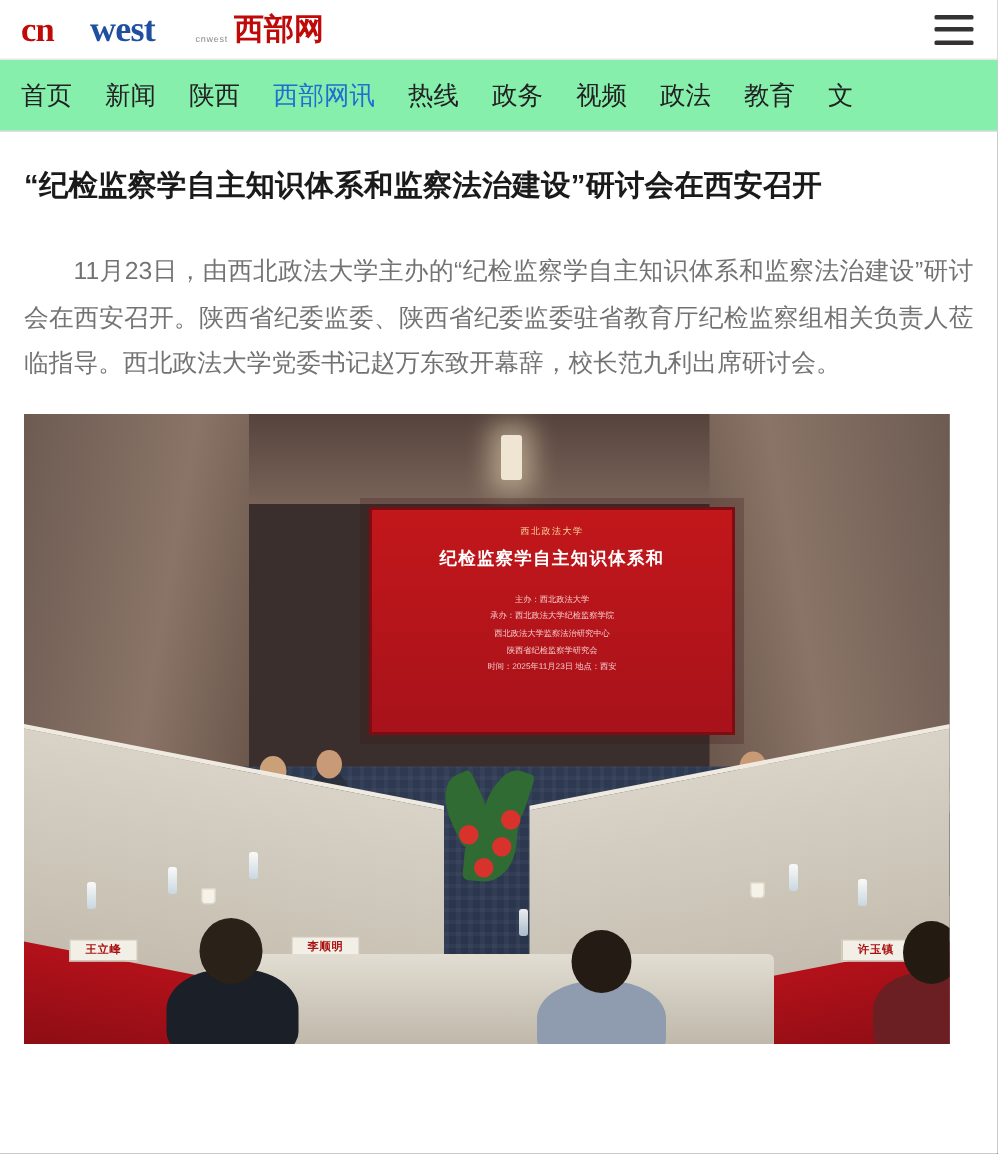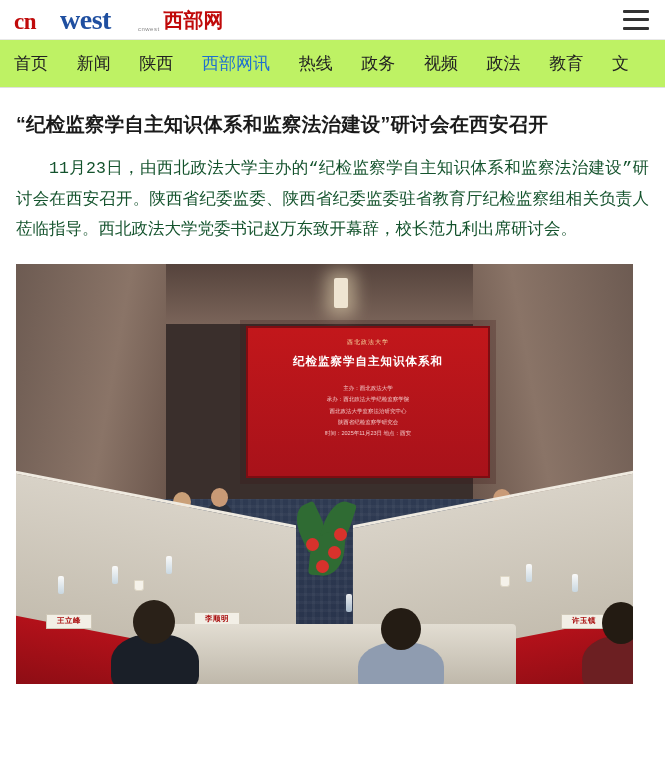--- a/index.html
+++ b/index.html
@@ -35,21 +35,21 @@
   .logo-cn {
     font-family: "Liberation Serif", serif;
     font-size: 23px;
     font-weight: 700;
     color: #c00a0a;
     letter-spacing: -0.5px;
     line-height: 1;
   }
   .logo-west {
     font-family: "Liberation Serif", serif;
-    font-size: 28px;
+    font-size: 24px;
     font-weight: 700;
     color: #1f4fa0;
     letter-spacing: -0.5px;
     line-height: 1;
   }
   .logo-cnwest-wrap {
     display: flex;
     align-items: baseline;
     gap: 24px;
   }
@@ -91,22 +91,21 @@
   
   .nav-bar {
     height: 48px;
     border-bottom: 1px solid #e0e0e0;
     display: flex;
     align-items: center;
     padding: 0 14px;
     box-sizing: border-box;
     overflow: hidden;
     white-space: nowrap;
-    background: #bef264;
-    justify-content: space-between;
+    background: #86efac;
   }
   .nav-item {
     font-size: 17px;
     color: #222;
     margin-right: 22px;
     cursor: pointer;
     line-height: 48px;
     flex: 0 0 auto;
   }
   .nav-item.active {
@@ -138,26 +137,25 @@
   .meta-source {
     font-size: 12.5px;
     color: #8a8a8a;
   }
   .meta-time {
     font-size: 12.5px;
     color: #8a8a8a;
   }
   .article-body {
     font-size: 16.5px;
-    color: #14532d;
+    color: #737373;
     line-height: 1.85;
-    margin-top: 16px;
+    margin-top: 28px;
     text-align: justify;
     text-indent: 2em;
-    font-family: Liberation Mono, monospace;
   }
 
   
   .photo {
     margin-top: 18px;
     width: 617px;
     height: 420px;
     position: relative;
     overflow: hidden;
     background: #3a2f2c;

